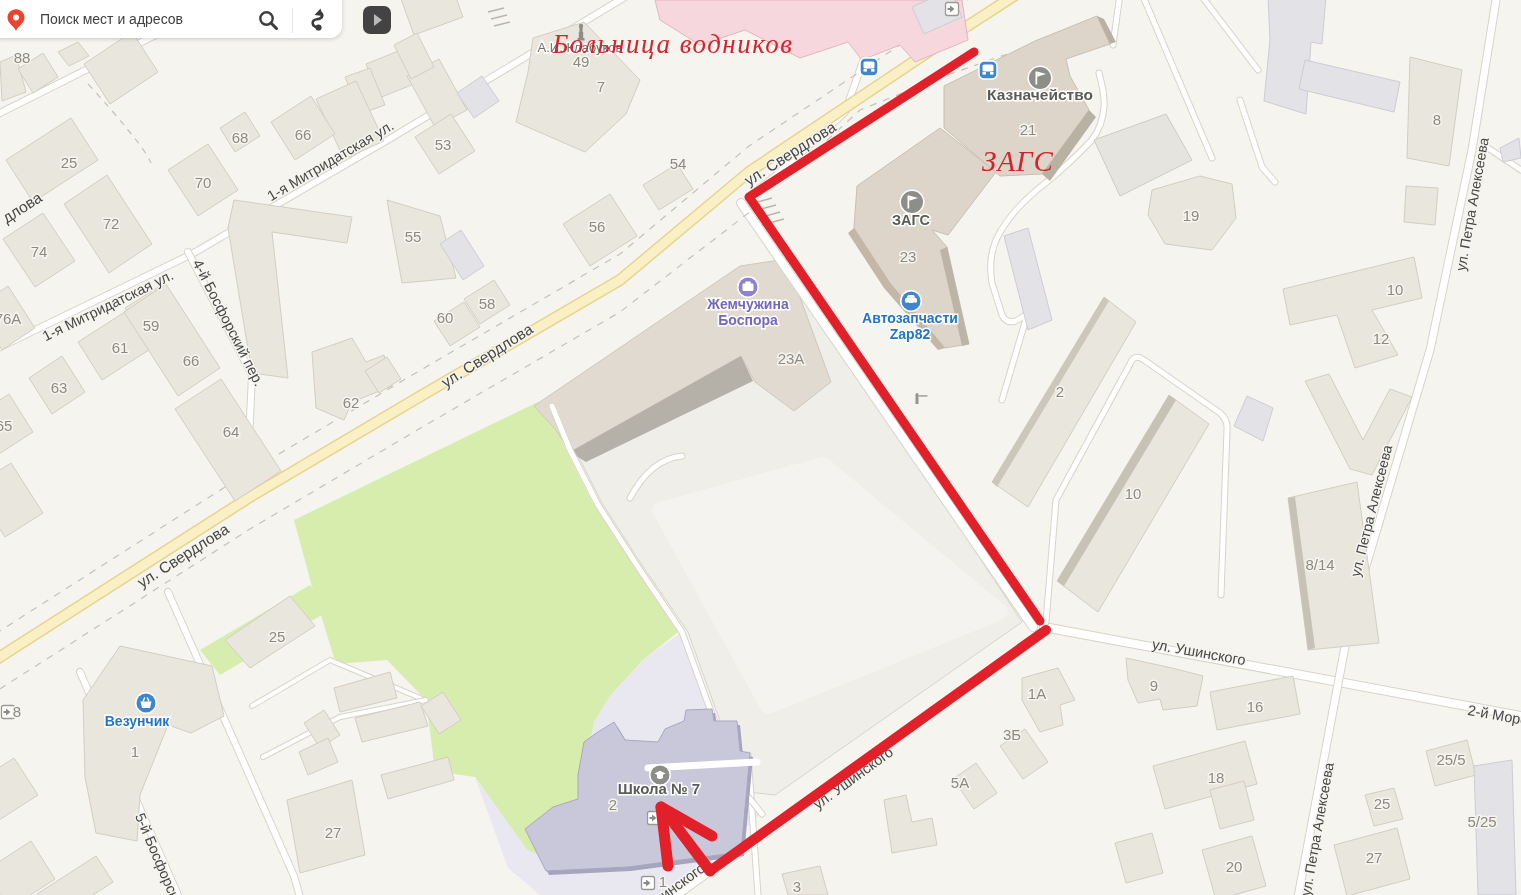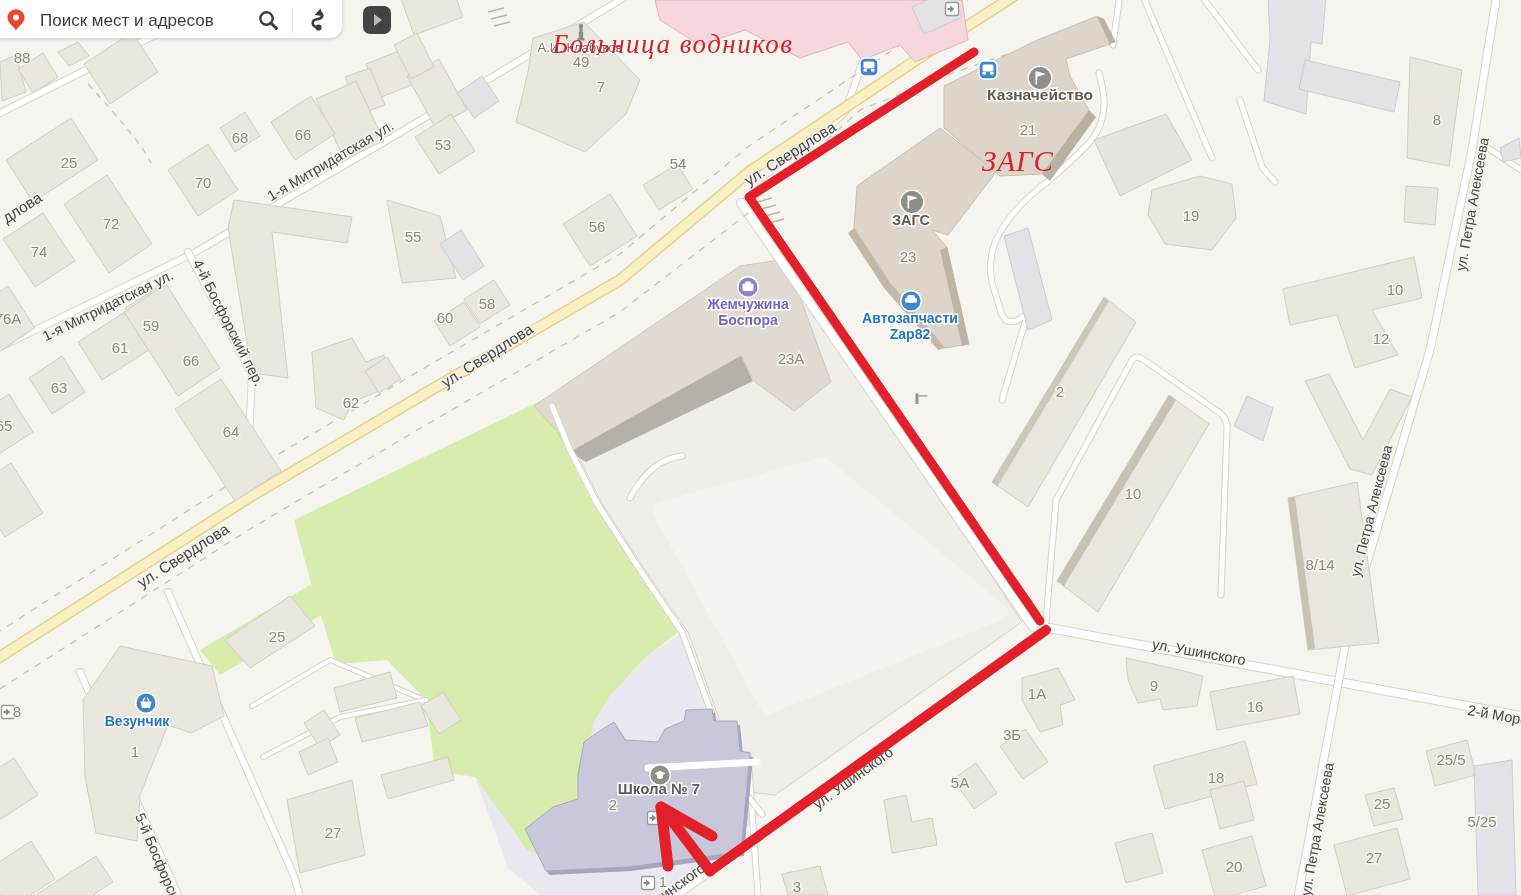--- a/index.html
+++ b/index.html
@@ -1,17 +1,17 @@
 <!DOCTYPE html>
 <html><head><meta charset="utf-8"><title>map</title>
 <style>
 html,body{margin:0;padding:0;width:1521px;height:895px;overflow:hidden;font-family:"Liberation Sans",sans-serif;}
 #map{position:absolute;left:0;top:0;}
 #searchbar{position:absolute;left:-10px;top:-10px;width:352px;height:48px;background:#fff;border-radius:12px;box-shadow:0 1px 4px rgba(0,0,0,.18);}
-#placeholder{position:absolute;left:40px;top:11px;font-size:17px;color:#3e3e3e;}
+#placeholder{position:absolute;left:40px;top:11px;font-size:14px;color:#3e3e3e;}
 #sidebtn{position:absolute;left:363px;top:6px;width:28px;height:28px;background:#434343;border-radius:7px;}
 #sidebtn div{position:absolute;left:11px;top:8px;width:0;height:0;border-left:8px solid #b9b9b9;border-top:6px solid transparent;border-bottom:6px solid transparent;}
 </style></head>
 <body>
 
 <div id="map">
 <svg width="1521" height="895" viewBox="0 0 1521 895" font-family="Liberation Sans, sans-serif">
 <defs>
 <g id="flagpoi">
           <circle r="12.5" fill="#fff"></circle>

